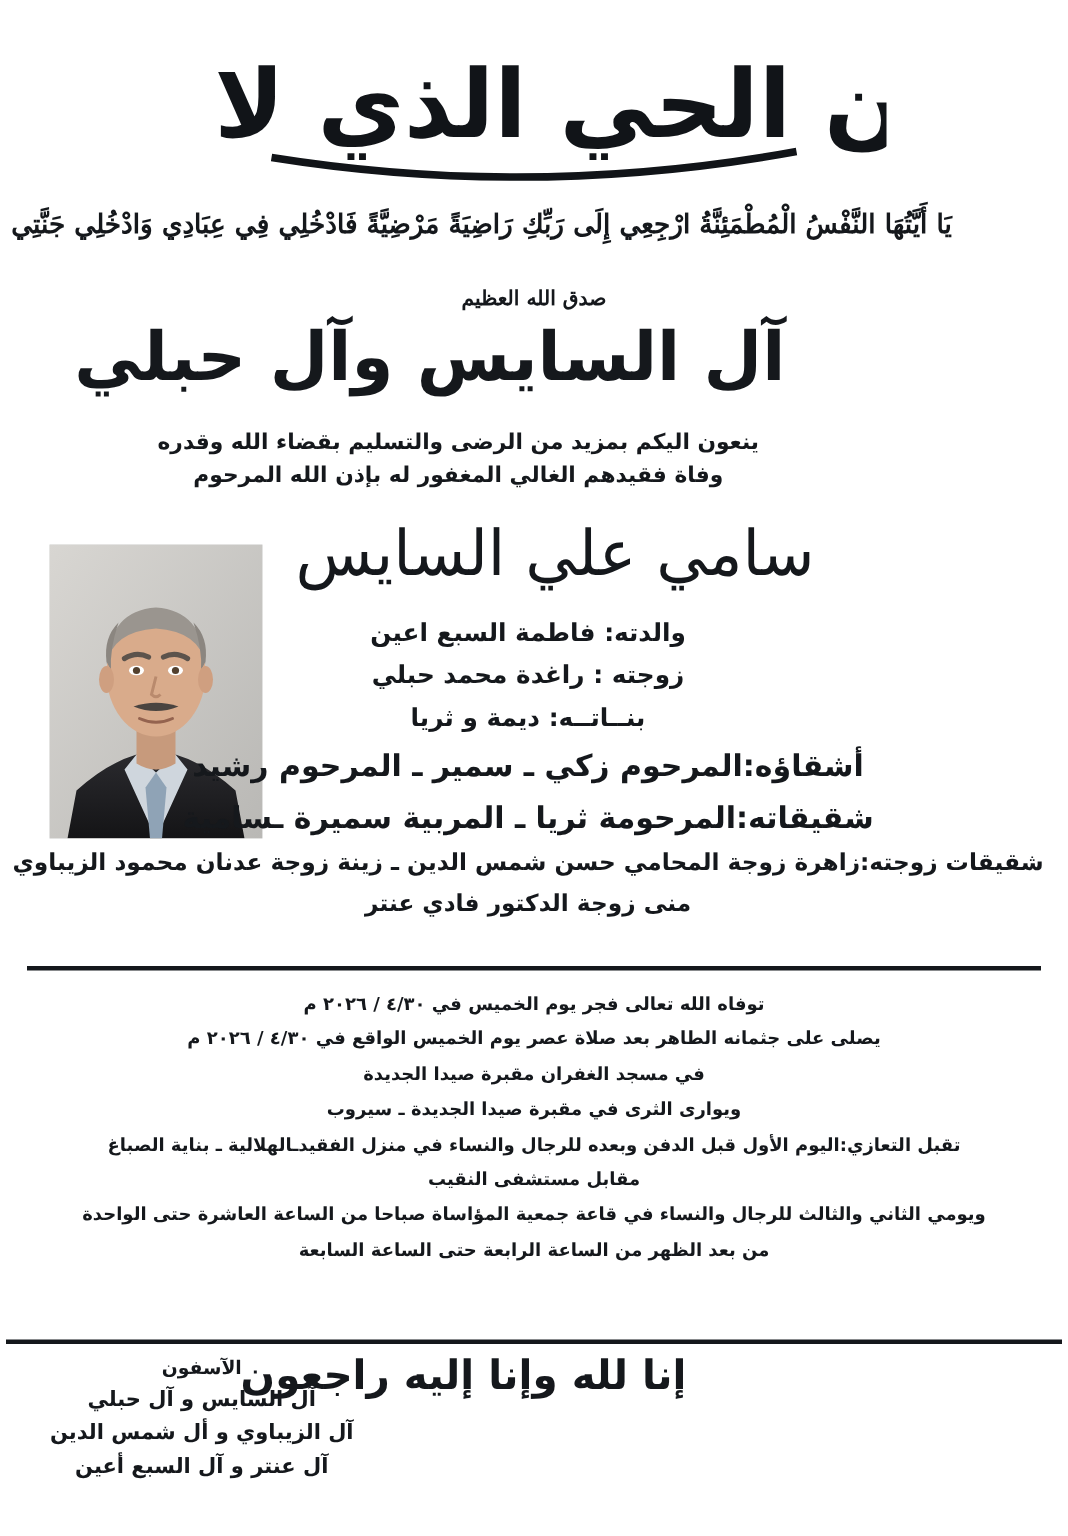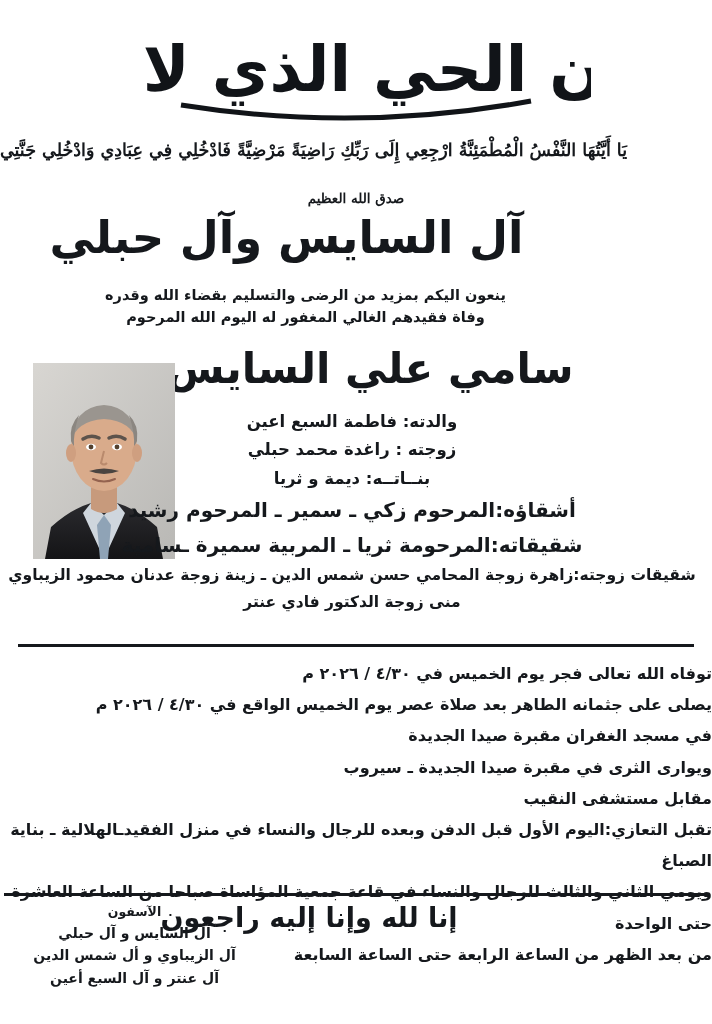--- a/index.html
+++ b/index.html
@@ -42,21 +42,21 @@
     fill: #111418;
     direction: rtl;
   }
 
   
   .verse {
     position: absolute;
     top: 140px;
     left: 0;
     width: 642px;
-    text-align: left;
+    text-align: center;
     font-size: 17.5px;
     font-weight: 600;
     color: #15181c;
     letter-spacing: 0.2px;
     line-height: 1.25;
     font-family: "DejaVu Serif", "Liberation Serif", serif;
   }
   .verse-sadaqa {
     position: absolute;
     top: 190px;
@@ -99,21 +99,21 @@
   
   .deceased-name {
     position: absolute;
     top: 344px;
     left: 0;
     width: 712px;
     text-align: center;
     padding-left: 28px;
     box-sizing: border-box;
     font-size: 42px;
-    font-weight: bold;
+    font-weight: normal;
     color: #15181c;
     letter-spacing: -0.5px;
   }
 
   
   .portrait {
     position: absolute;
     left: 33px;
     top: 363px;
     width: 142px;
@@ -160,22 +160,22 @@
     top: 893px;
     width: 704px;
   }
 
   
   .details {
     position: absolute;
     top: 658px;
     left: 0;
     width: 712px;
-    text-align: right;
-    font-size: 16px;
+    text-align: center;
+    font-size: 12px;
     font-weight: bold;
     color: #15181c;
     line-height: 1.95;
   }
   .details .d-line { display: block; }
 
   
   .closing-verse {
     position: absolute;
     top: 902px;
@@ -216,21 +216,21 @@
     </svg>
   </div>
 
   <div class="verse">يَا أَيَّتُهَا النَّفْسُ الْمُطْمَئِنَّةُ ارْجِعِي إِلَى رَبِّكِ رَاضِيَةً مَرْضِيَّةً فَادْخُلِي فِي عِبَادِي وَادْخُلِي جَنَّتِي</div>
   <div class="verse-sadaqa">صدق الله العظيم</div>
 
   <div class="families">آل السايس وآل حبلي</div>
 
   <div class="announce">
     <div>ينعون اليكم بمزيد من الرضى والتسليم بقضاء الله وقدره</div>
-    <div>وفاة فقيدهم الغالي المغفور له اليوم الله المرحوم</div>
+    <div>وفاة فقيدهم الغالي المغفور له بإذن الله المرحوم</div>
   </div>
 
   <div class="deceased-name">سامي علي السايس</div>
 
   <div class="portrait">
     <svg width="142" height="196" viewBox="0 0 142 196" role="img">
       <defs>
         <linearGradient id="bgGrad" x1="0" y1="0" x2="1" y2="1">
           <stop offset="0%" stop-color="#d8d6d2"></stop>
           <stop offset="100%" stop-color="#b9b8b5"></stop>
@@ -285,22 +285,22 @@
     <div class="rel-line long">منى زوجة الدكتور فادي عنتر</div>
   </div>
 
   <div class="divider divider-top"></div>
 
   <div class="details">
     <span class="d-line">توفاه الله تعالى فجر يوم الخميس في ٤/٣٠ / ٢٠٢٦ م</span>
     <span class="d-line">يصلى على جثمانه الطاهر بعد صلاة عصر يوم الخميس الواقع  في ٤/٣٠ / ٢٠٢٦ م</span>
     <span class="d-line">في مسجد الغفران مقبرة صيدا الجديدة</span>
     <span class="d-line">ويوارى الثرى في مقبرة صيدا الجديدة ـ سيروب</span>
+    <span class="d-line">تقبل التعازي:اليوم الأول قبل الدفن وبعده للرجال والنساء في منزل الفقيدـالهلالية ـ بناية الصباغ</span>
     <span class="d-line">مقابل مستشفى النقيب</span>
-    <span class="d-line">تقبل التعازي:اليوم الأول قبل الدفن وبعده للرجال والنساء في منزل الفقيدـالهلالية ـ بناية الصباغ</span>
     <span class="d-line">ويومي الثاني والثالث للرجال والنساء في قاعة جمعية المؤاساة صباحا من الساعة العاشرة حتى الواحدة</span>
     <span class="d-line">من بعد الظهر من الساعة الرابعة حتى الساعة السابعة</span>
   </div>
 
   <div class="divider divider-bottom"></div>
 
   <div class="closing-verse">إنا لله وإنا إليه راجعون</div>
 
   <div class="signatories">
     <div class="sig-title">الآسفون</div>

